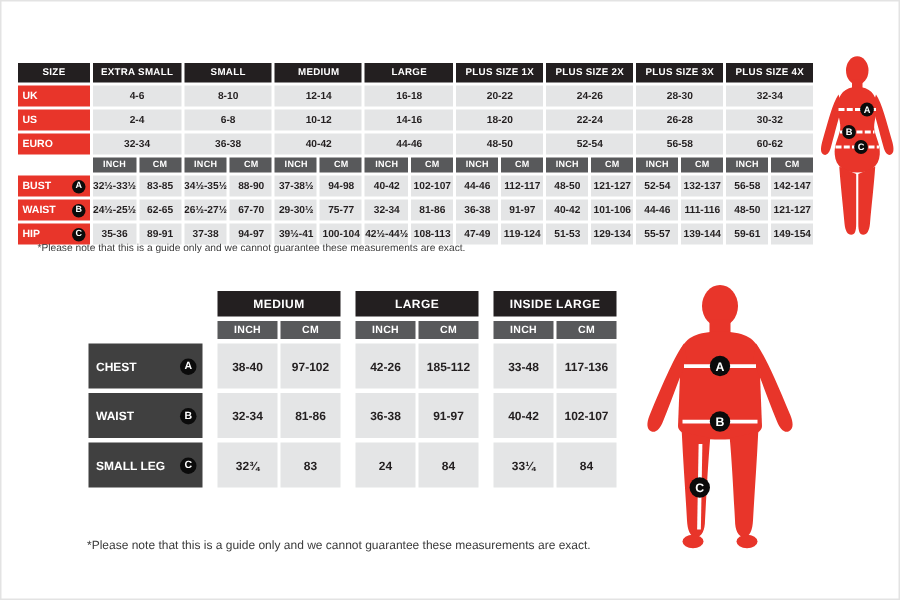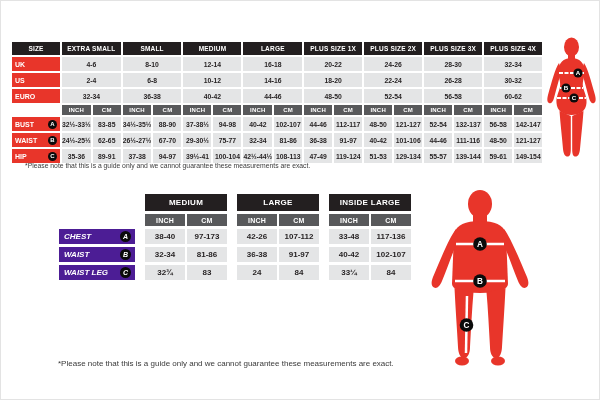--- a/index.html
+++ b/index.html
@@ -14,24 +14,24 @@
   #women-table .val{background:#e4e5e6;color:#231f20;font-weight:bold;font-size:6.8px;height:14px;}
   #women-table .mval{height:12px;}
   #women-table .unit{background:#58595b;color:#fff;font-weight:bold;font-size:6px;height:10px;letter-spacing:.2px;}
   .blank{background:transparent;}
   .lwrap{display:flex;align-items:center;justify-content:space-between;padding:0 3px 0 0;}
   .badge{flex:0 0 auto;width:9px;height:9px;border-radius:50%;background:#0b0b0b;color:#fff;
          font-size:6px;line-height:9px;text-align:center;font-weight:bold;}
   
   #men-table{position:absolute;left:56px;top:190px;border-spacing:2px 3px;}
   #men-table .hdr{background:#231f20;color:#fff;font-size:8px;font-weight:bold;height:17px;letter-spacing:.3px;}
-  #men-table .lbl{background:#4c1d95;color:#fff;font-weight:bold;font-size:8px;text-align:left;height:15px;font-style:italic;}
+  #men-table .lbl{background:#404040;color:#fff;font-weight:bold;font-size:8px;text-align:left;height:15px;}
   #men-table .lbl .lwrap{padding:0 4px 0 5px;}
   #men-table .badge{width:11px;height:11px;font-size:7px;line-height:11px;}
-  #men-table .val{background:#e4e5e6;color:#231f20;font-weight:bold;font-size:8px;height:15px;}
+  #men-table .val{background:#e4e5e6;color:#231f20;font-weight:bold;font-size:8px;height:30px;}
   #men-table .unit{background:#58595b;color:#fff;font-weight:bold;font-size:7px;height:12px;letter-spacing:.2px;}
   .note{position:absolute;color:#3a3a3a;}
   .note-top{left:24px;top:161px;font-size:6.8px;}
   .note-bottom{left:57px;top:358px;font-size:8px;}
   .figure{position:absolute;}
   #female-figure{left:542px;top:36px;}
   #male-figure{left:420px;top:188px;}
 </style>
 </head>
 <body>
@@ -236,24 +236,24 @@
         </tr>
         <tr>
           <td class="lbl">
             <div class="lwrap">
               <span>CHEST</span>
               <span class="badge">A</span>
             </div>
           </td>
           <td class="blank"></td>
           <td class="val">38-40</td>
-          <td class="val">97-173</td>
+          <td class="val">97-102</td>
           <td class="blank"></td>
           <td class="val">42-26</td>
-          <td class="val">107-112</td>
+          <td class="val">185-112</td>
           <td class="blank"></td>
           <td class="val">33-48</td>
           <td class="val">117-136</td>
         </tr>
         <tr>
           <td class="lbl">
             <div class="lwrap">
               <span>WAIST</span>
               <span class="badge">B</span>
             </div>
@@ -264,21 +264,21 @@
           <td class="blank"></td>
           <td class="val">36-38</td>
           <td class="val">91-97</td>
           <td class="blank"></td>
           <td class="val">40-42</td>
           <td class="val">102-107</td>
         </tr>
         <tr>
           <td class="lbl">
             <div class="lwrap">
-              <span>WAIST LEG</span>
+              <span>SMALL LEG</span>
               <span class="badge">C</span>
             </div>
           </td>
           <td class="blank"></td>
           <td class="val">32¾</td>
           <td class="val">83</td>
           <td class="blank"></td>
           <td class="val">24</td>
           <td class="val">84</td>
           <td class="blank"></td>

